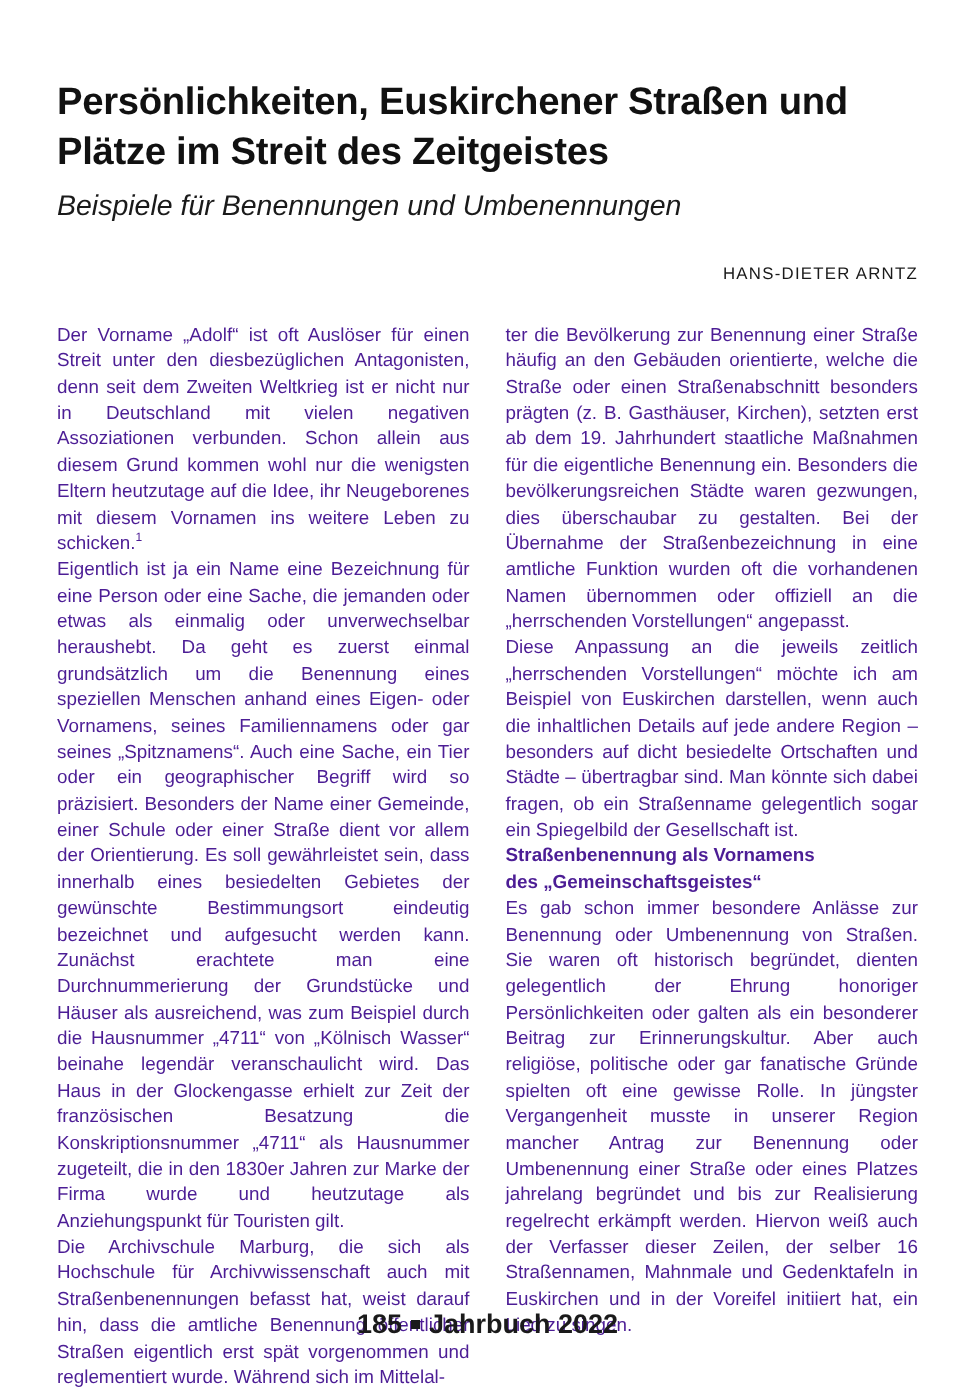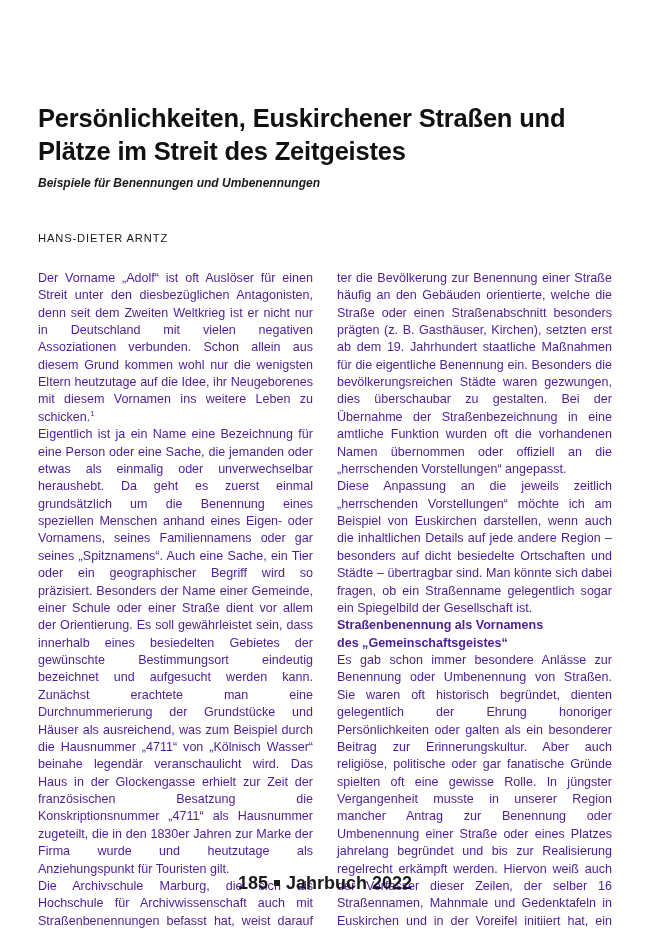--- a/index.html
+++ b/index.html
@@ -12,44 +12,44 @@
     background: #ffffff;
     font-family: "Liberation Sans", sans-serif;
     color: #1a1a1a;
     overflow: hidden;
   }
   .page {
     position: relative;
     width: 650px;
     height: 930px;
     box-sizing: border-box;
-    padding: 102px 38px 0 38px;
+    padding: 52px 38px 0 38px;
   }
   .title {
     font-size: 25.5px;
     line-height: 1.28;
     font-weight: bold;
     letter-spacing: -0.2px;
     margin: 0 0 9px 0;
     color: #111111;
     max-width: 560px;
   }
   .subtitle {
-    font-size: 12px;
+    font-size: 19px;
     font-style: italic;
     line-height: 1.3;
-    margin: 0 0 40px 0;
+    margin: 0 0 26px 0;
     color: #1a1a1a;
-    font-weight: bold;
   }
   .author {
     font-size: 11.2px;
     letter-spacing: 0.85px;
     margin: 0 0 26px 0;
     color: #1a1a1a;
+    text-align: right;
   }
   .columns {
     display: flex;
     gap: 24px;
     align-items: flex-start;
   }
   .col {
     width: 275px;
     flex: 0 0 275px;
   }

